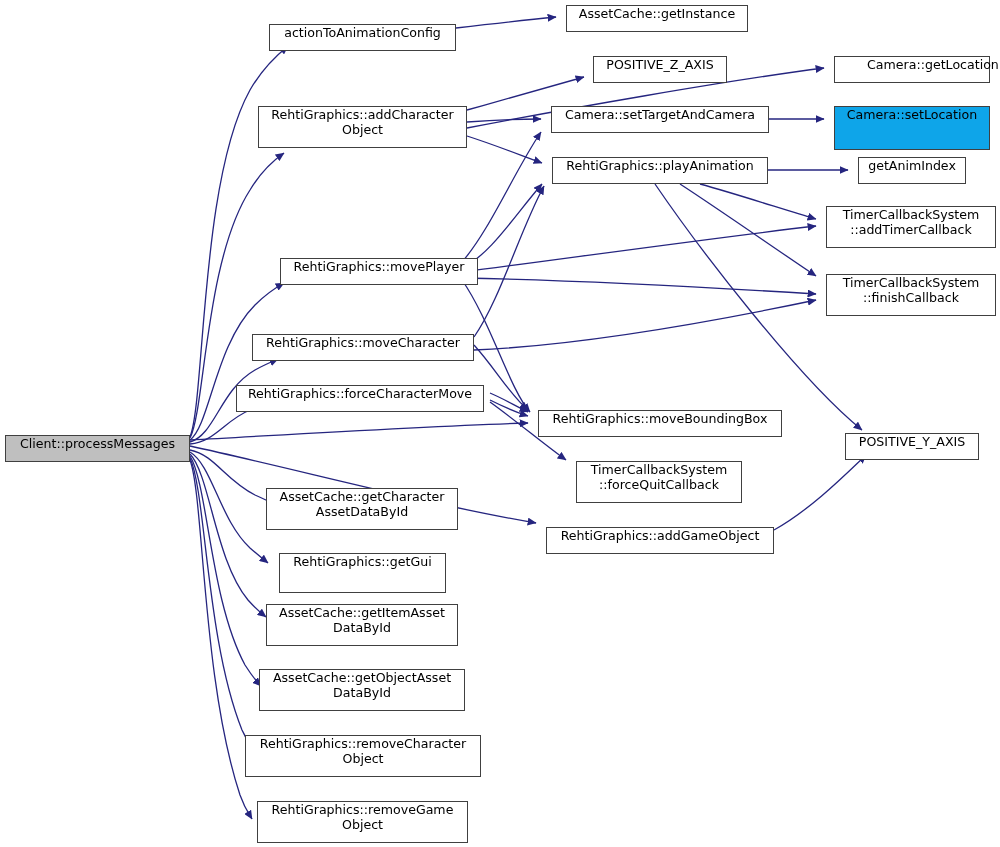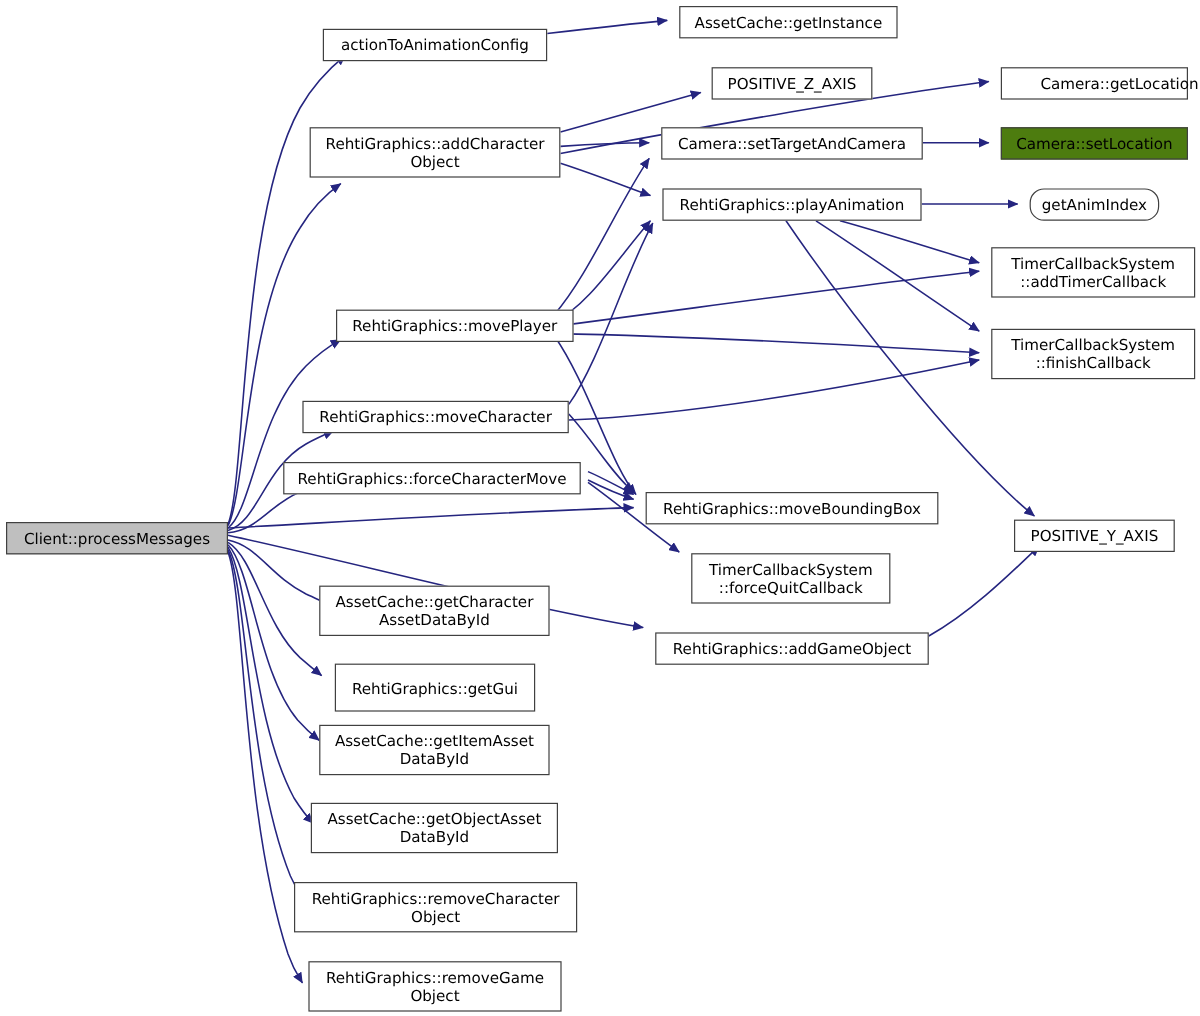--- a/index.html
+++ b/index.html
@@ -13,21 +13,20 @@
   .node{
     position:absolute;
     box-sizing:border-box;
     border:1px solid #404040;
     background:#ffffff;
     color:#000000;
     font-size:12.6px;
     line-height:15px;
     text-align:center;
     display:flex;
-    align-items:center;
     justify-content:center;
     white-space:pre-line;
     letter-spacing:0px;
   }
   .node.highlight{background:#bfbfbf;border-color:#404040;}
   .node .lbl{display:block;width:100%;padding:0 4px;}
 </style>
 </head>
 <body>
 
@@ -97,21 +96,21 @@
 Object</span></div>
       <div class="node" style="left: 566px; top: 5px; width: 182px; height: 27px; background: rgb(255, 255, 255); border-color: rgb(64, 64, 64);"><span class="lbl">AssetCache::getInstance</span></div>
       <div class="node" style="left: 593px; top: 56px; width: 134px; height: 27px; background: rgb(255, 255, 255); border-color: rgb(64, 64, 64);"><span class="lbl">POSITIVE_Z_AXIS</span></div>
       <div class="node" style="left: 551px; top: 106px; width: 218px; height: 27px; background: rgb(255, 255, 255); border-color: rgb(64, 64, 64);"><span class="lbl">Camera::setTargetAndCamera</span></div>
       <div class="node" style="left: 552px; top: 157px; width: 216px; height: 27px; background: rgb(255, 255, 255); border-color: rgb(64, 64, 64);"><span class="lbl">RehtiGraphics::playAnimation</span></div>
       <div class="node" style="left: 538px; top: 410px; width: 244px; height: 27px; background: rgb(255, 255, 255); border-color: rgb(64, 64, 64);"><span class="lbl">RehtiGraphics::moveBoundingBox</span></div>
       <div class="node" style="left: 576px; top: 461px; width: 166px; height: 42px; background: rgb(255, 255, 255); border-color: rgb(64, 64, 64);"><span class="lbl">TimerCallbackSystem
 ::forceQuitCallback</span></div>
       <div class="node" style="left: 546px; top: 527px; width: 228px; height: 27px; background: rgb(255, 255, 255); border-color: rgb(64, 64, 64);"><span class="lbl">RehtiGraphics::addGameObject</span></div>
       <div class="node" style="left: 834px; top: 56px; width: 156px; height: 27px; background: rgb(255, 255, 255); border-color: rgb(64, 64, 64); padding-left: 32px;"><span class="lbl">Camera::getLocation</span></div>
-      <div class="node" style="left: 834px; top: 106px; width: 156px; height: 27px; background: #4d7c0f; border-color: rgb(64, 64, 64);"><span class="lbl">Camera::setLocation</span></div>
-      <div class="node" style="left: 858px; top: 157px; width: 108px; height: 27px; background: rgb(255, 255, 255); border-color: rgb(64, 64, 64); border-radius: 12px;"><span class="lbl">getAnimIndex</span></div>
+      <div class="node" style="left: 834px; top: 106px; width: 156px; height: 44px; background: #0ea5e9; border-color: rgb(64, 64, 64);"><span class="lbl">Camera::setLocation</span></div>
+      <div class="node" style="left: 858px; top: 157px; width: 108px; height: 27px; background: rgb(255, 255, 255); border-color: rgb(64, 64, 64);"><span class="lbl">getAnimIndex</span></div>
       <div class="node" style="left: 826px; top: 206px; width: 170px; height: 42px; background: rgb(255, 255, 255); border-color: rgb(64, 64, 64);"><span class="lbl">TimerCallbackSystem
 ::addTimerCallback</span></div>
       <div class="node" style="left: 826px; top: 274px; width: 170px; height: 42px; background: rgb(255, 255, 255); border-color: rgb(64, 64, 64);"><span class="lbl">TimerCallbackSystem
 ::finishCallback</span></div>
       <div class="node" style="left: 845px; top: 433px; width: 134px; height: 27px; background: rgb(255, 255, 255); border-color: rgb(64, 64, 64);"><span class="lbl">POSITIVE_Y_AXIS</span></div>
     </div>
 </div>
 
 </body></html>

